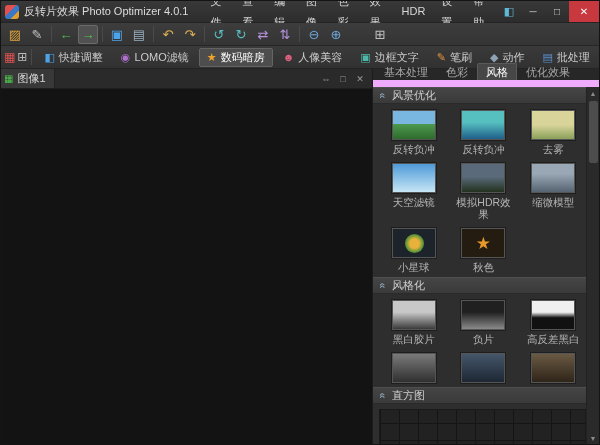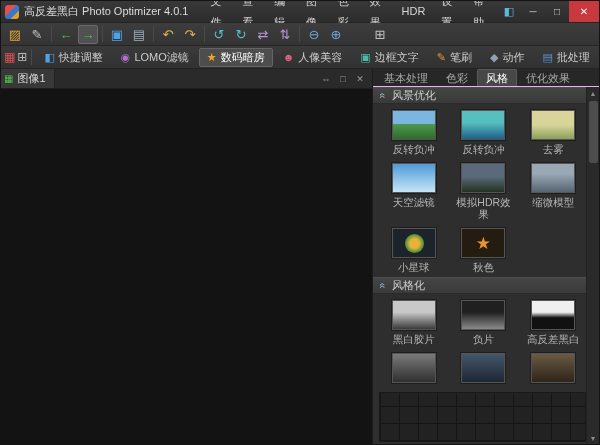--- a/index.html
+++ b/index.html
@@ -46,21 +46,21 @@
   .canvas-tabbar{height:20px;background:#2a2a2a;display:flex;align-items:center;flex:0 0 20px;border-bottom:1px solid #1f1f1f;}
   .img-tab{display:flex;align-items:center;height:100%;padding:0 8px 0 3px;background:#383838;border-right:1px solid #222;}
   .img-tab .img-icon{font-size:10px;color:#4dc84d;margin-right:4px;}
   .img-tab .img-label{font-size:11px;color:#d8d8d8;}
   .canvas-ctrls{margin-left:auto;display:flex;align-items:center;padding-right:4px;}
   .cv-btn{width:16px;height:16px;display:flex;align-items:center;justify-content:center;font-size:9px;color:#9a9a9a;margin-left:1px;}
   .canvas-body{flex:1;background:#131313;}
 
   
   .panel{flex:1;background:#2e2e2e;display:flex;flex-direction:column;position:relative;}
-  .panel-tabs{height:18px;background:#272727;display:flex;align-items:flex-end;flex:0 0 18px;border-bottom:1px solid #f0abfc;padding-left:2px;}
+  .panel-tabs{height:18px;background:#272727;display:flex;align-items:flex-end;flex:0 0 18px;border-bottom:7px solid #f0abfc;padding-left:2px;}
   .panel-tab{font-size:11px;color:#a8a8a8;padding:0 8px;height:17px;line-height:17px;border:1px solid transparent;border-bottom:none;}
   .panel-tab.active{background:#474747;border-color:#5a5a5a;color:#ffffff;border-radius:2px 2px 0 0;}
   .panel-body{flex:1;overflow:hidden;padding-right:7px;}
 
   .section-header{height:17px;background:linear-gradient(#454545,#3a3a3a);display:flex;align-items:center;font-size:11px;color:#cfcfcf;padding:0 4px;border-top:1px solid #4e4e4e;border-bottom:1px solid #2a2a2a;}
   .collapse{display:inline-block;transform:rotate(90deg);font-size:10px;color:#9fb8d0;margin-right:5px;width:10px;text-align:center;}
   .fx-grid{display:grid;grid-template-columns:repeat(3,1fr);padding:6px 4px 4px 6px;row-gap:8px;}
   .fx-item{display:flex;flex-direction:column;align-items:center;}
   .thumb{width:44px;height:30px;border:1px solid #555;box-shadow:0 0 0 1px #1e1e1e;}
   .fx-label{font-size:10.5px;color:#b5b5b5;text-align:center;line-height:12px;margin-top:3px;max-width:64px;}
@@ -97,21 +97,21 @@
   .scroll-thumb{position:absolute;top:2px;left:2px;width:9px;height:62px;background:#4d4d4d;border-radius:2px;}
   .scroll-arrow.down{margin-top:auto;}
 </style>
 </head>
 <body>
 
 <div class="window">
 
   <div class="titlebar">
     <span class="app-icon"></span>
-    <span class="app-title">高反差黑白 Photo Optimizer 4.0.1</span>
+    <span class="app-title">反转片效果 Photo Optimizer 4.0.1</span>
     <nav class="menu">
       <span class="menu-item">文件</span>
       <span class="menu-item">查看</span>
       <span class="menu-item">编辑</span>
       <span class="menu-item">图像</span>
       <span class="menu-item">色彩</span>
       <span class="menu-item">效果</span>
       <span class="menu-item">HDR</span>
       <span class="menu-item">设置</span>
       <span class="menu-item">帮助</span>
@@ -278,20 +278,24 @@
             <div class="thumb s4"></div>
           </div>
           <div class="fx-item">
             <div class="thumb s5"></div>
           </div>
           <div class="fx-item">
             <div class="thumb s6"></div>
           </div>
         </div>
 
+        <div class="section-header">
+          <span class="collapse">«</span>
+          <span>直方图</span>
+        </div>
         <div class="hist-box"></div>
 
       </div>
 
       <div class="vscroll">
         <span class="scroll-arrow">▲</span>
         <div class="scroll-track">
           <div class="scroll-thumb"></div>
         </div>
         <span class="scroll-arrow down">▼</span>

